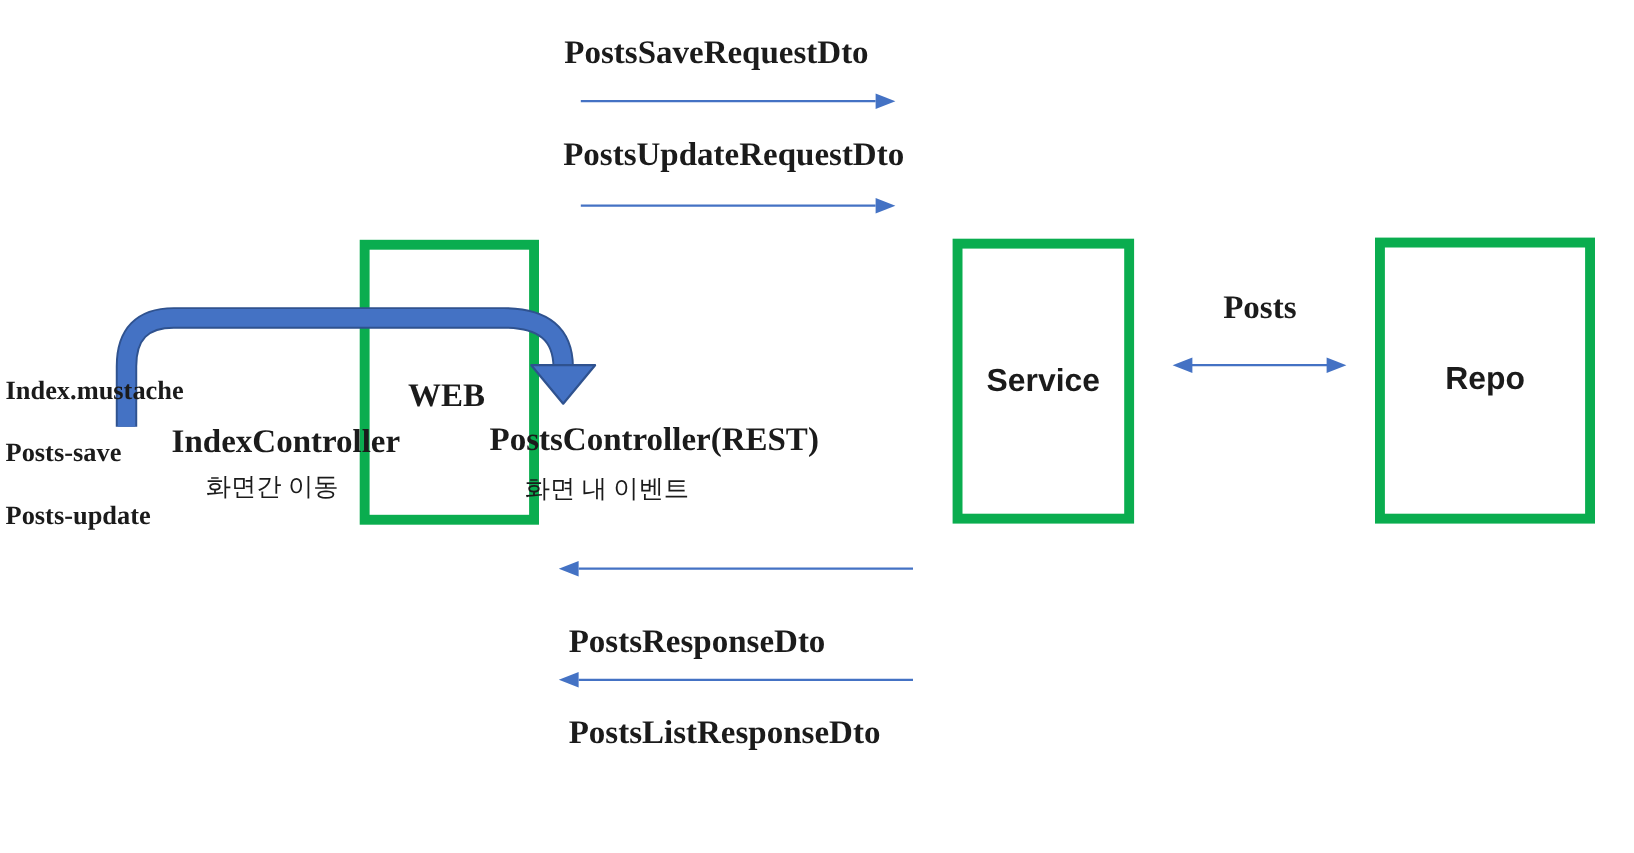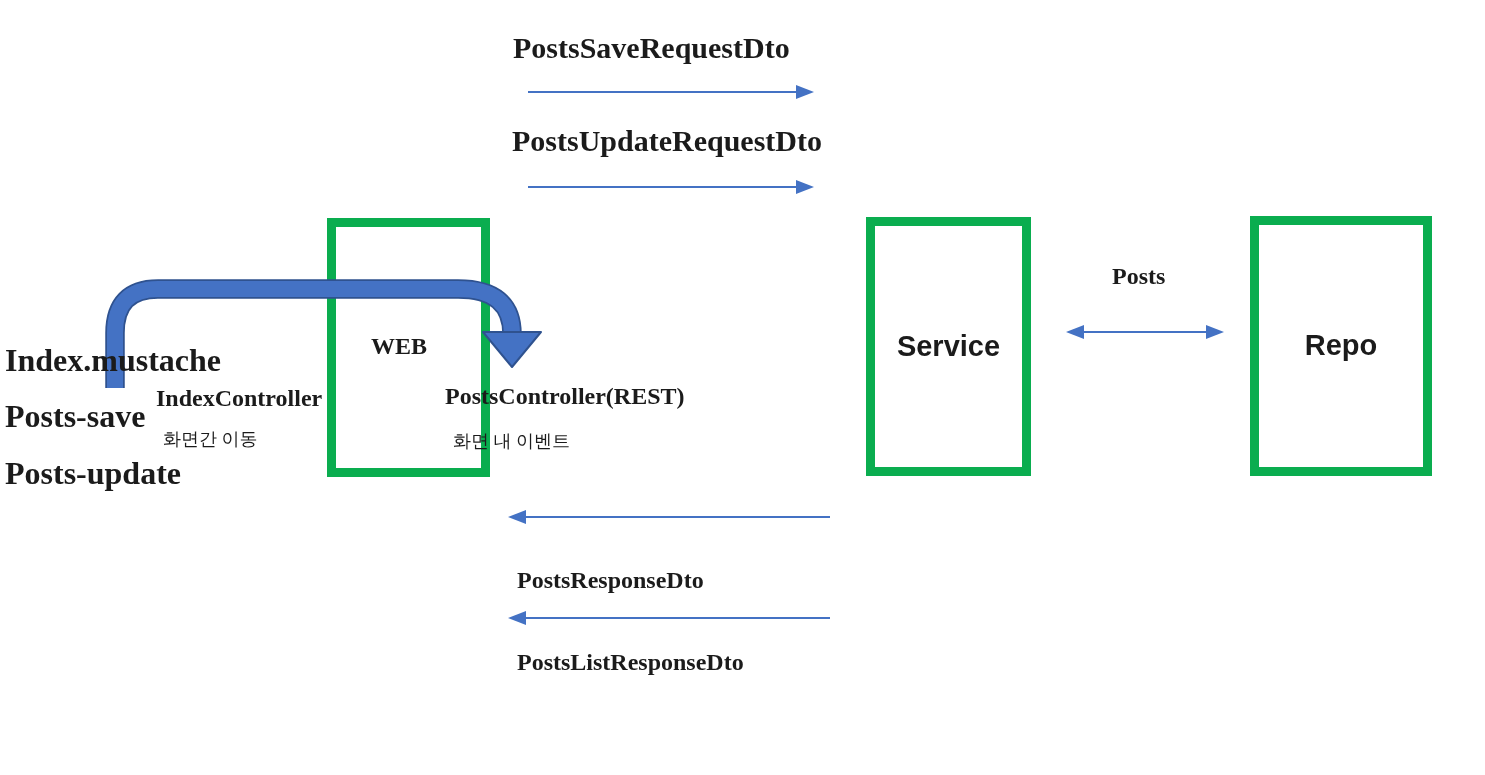--- a/index.html
+++ b/index.html
@@ -24,40 +24,40 @@
     border: 9px solid #0aad4f;
     background: #ffffff;
     z-index: 1;
     display: flex;
     align-items: center;
     justify-content: center;
     box-sizing: border-box;
   }
   .box-web     { left: 327px; top: 218px; width: 163px; height: 259px; }
   .box-service { left: 866px; top: 217px; width: 165px; height: 259px; }
-  .box-repo    { left: 1250px; top: 216px; width: 182px; height: 260px; }
+  .box-repo    { left: 1250px; top: 216px; width: 200px; height: 260px; }
   .box-title {
     font-size: 29px;
     font-weight: 600;
     text-align: center;
     line-height: 1.3;
     z-index: 3;
   }
   .lbl {
     position: absolute;
     z-index: 3;
     font-weight: 600;
     white-space: nowrap;
     line-height: 1.1;
     font-family: Liberation Serif, serif;
   }
   .lbl-big   { font-size: 30px; }
-  .lbl-med   { font-size: 24px; }
-  .lbl-small { font-size: 32px; }
-  .lbl-note  { font-size: 18px; font-weight: 500; }
+  .lbl-med   { font-size: 30px; }
+  .lbl-small { font-size: 24px; }
+  .lbl-note  { font-size: 23px; font-weight: 500; margin-left: 24px; }
 </style>
 </head>
 <body>
 
 <div class="canvas">
 
   <div class="gbox box-web"></div>
 
   <div class="gbox box-service">
     <div class="box-title">Service</div>
@@ -98,21 +98,21 @@
     <g>
       <path d="M 115 388 L 115 333 Q 115 289 158 289 L 458 289 Q 512 289 512 334" fill="none" stroke="#2f528f" stroke-width="19.5" stroke-linecap="butt"></path>
       <path d="M 115 388 L 115 333 Q 115 289 158 289 L 458 289 Q 512 289 512 334" fill="none" stroke="#4472c4" stroke-width="16" stroke-linecap="butt"></path>
       <polygon points="483,332 541,332 512,367" fill="#4472c4" stroke="#2f528f" stroke-width="2" stroke-linejoin="round"></polygon>
     </g>
   </svg>
 
   <div class="lbl lbl-big" style="left:513px; top:31px;">PostsSaveRequestDto</div>
   <div class="lbl lbl-big" style="left:512px; top:124px;">PostsUpdateRequestDto</div>
 
-  <div class="lbl lbl-med" style="left:371px; top:333px;">WEB</div>
+  <div class="lbl lbl-med" style="left:371px; top:343px;">WEB</div>
 
   <div class="lbl lbl-small" style="left:5px; top:343px;">Index.mustache</div>
   <div class="lbl lbl-small" style="left:5px; top:399px;">Posts-save</div>
   <div class="lbl lbl-small" style="left:5px; top:456px;">Posts-update</div>
 
   <div class="lbl lbl-med" style="left:156px; top:385px;">IndexController</div>
   <div class="lbl lbl-note" style="left:163px; top:430px;">화면간 이동</div>
 
   <div class="lbl lbl-med" style="left:445px; top:383px;">PostsController(REST)</div>
   <div class="lbl lbl-note" style="left:453px; top:432px;">화면 내 이벤트</div>

